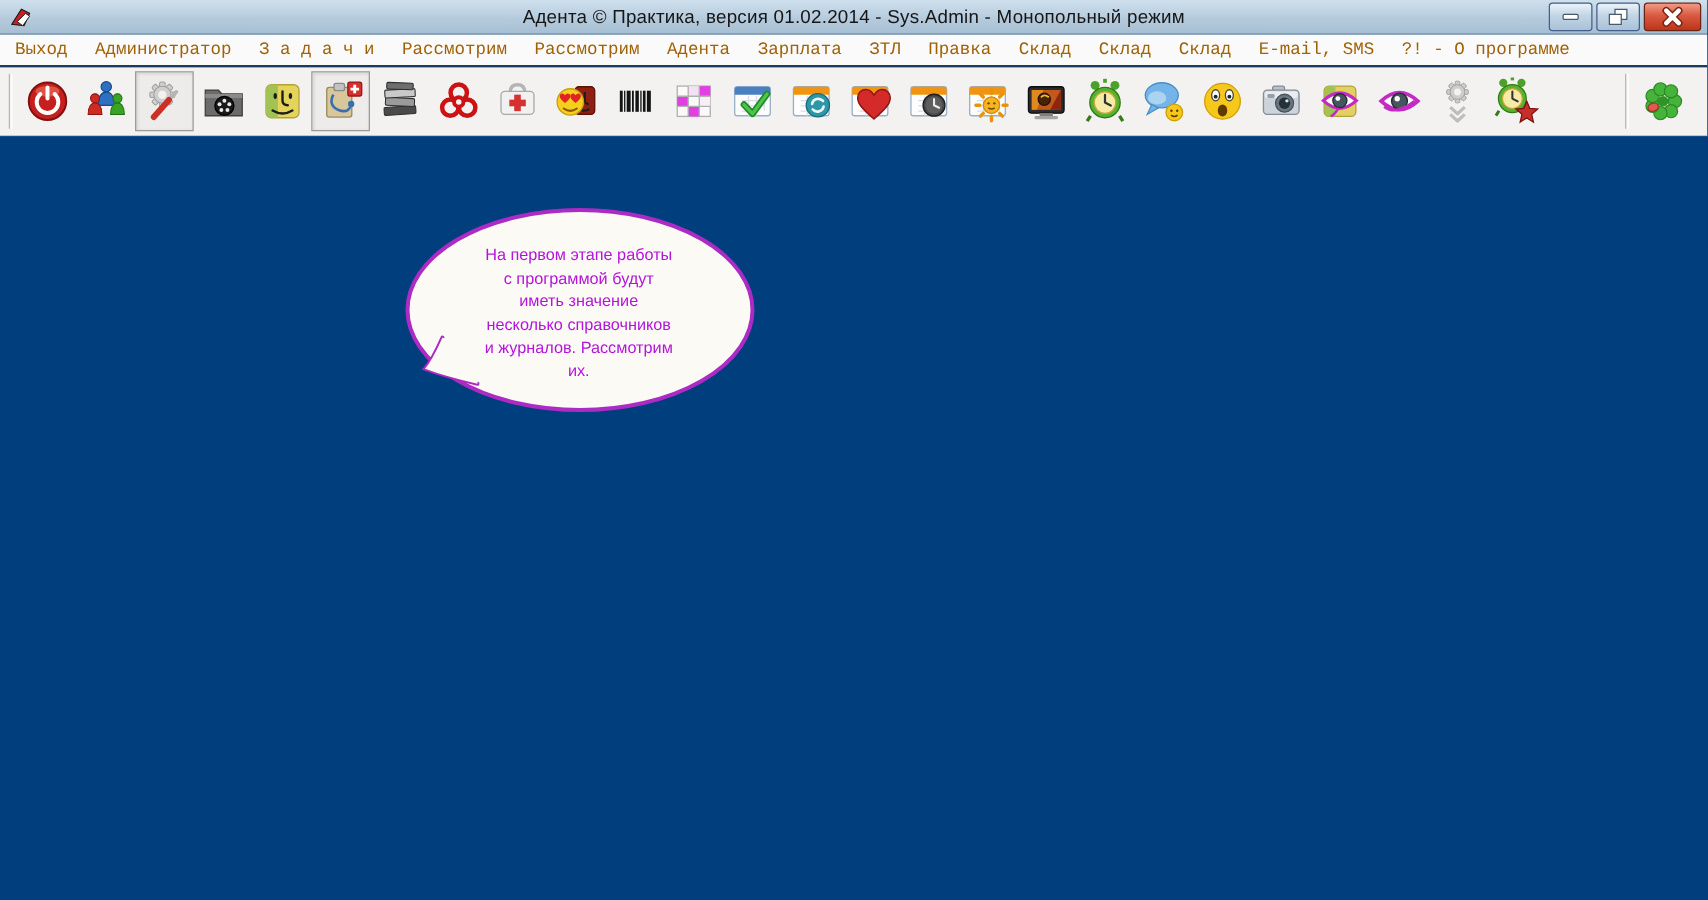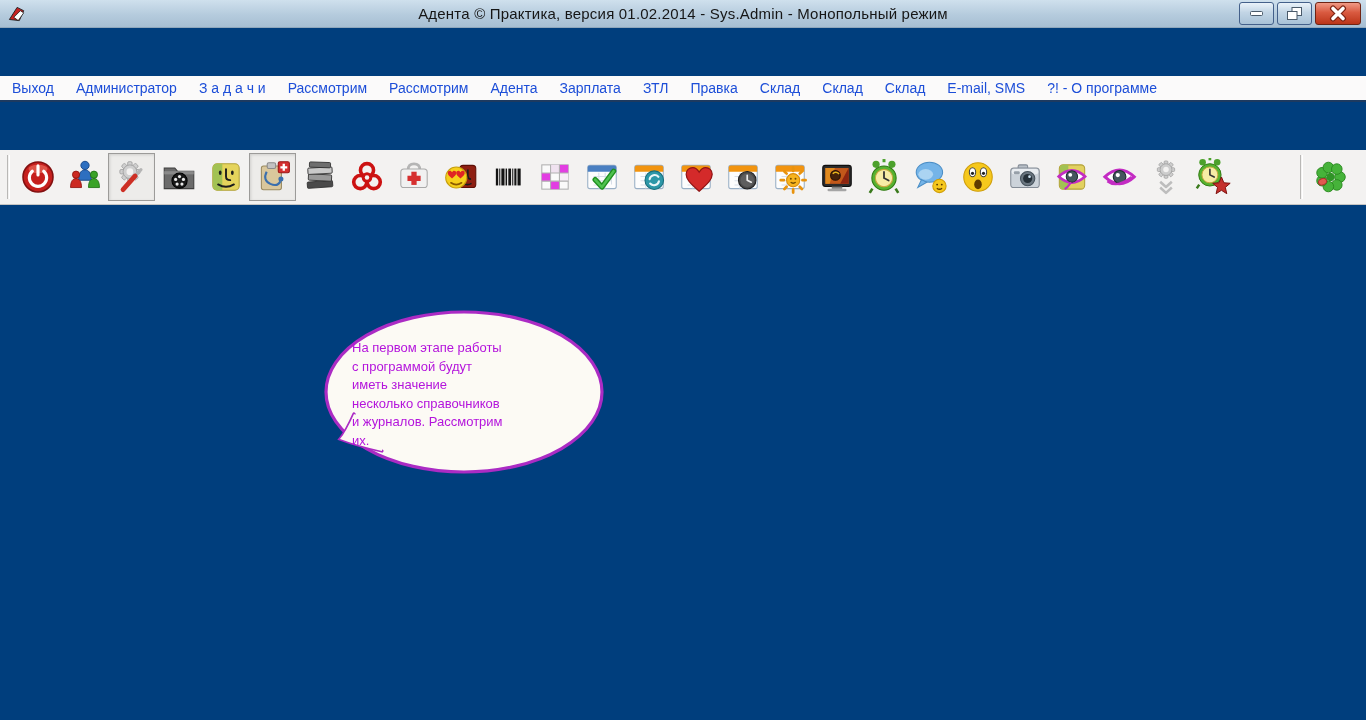--- a/index.html
+++ b/index.html
@@ -1,58 +1,58 @@
 <!DOCTYPE html>
 <html><head>
 <meta charset="utf-8">
 <style>
   * { margin:0; padding:0; box-sizing:border-box; }
   html,body { width:1366px; height:720px; overflow:hidden;
     font-family:"Liberation Sans", sans-serif; background:#003E7D; }
 
-  .window { width:1366px; height:720px; display:flex; flex-direction:column;gap:48px; }
+  .window { width:1366px; height:720px; display:flex; flex-direction:column; }
 
   
   .titlebar { height:28px; flex:0 0 28px; position:relative;
     background:linear-gradient(#cfe0ed, #b5cbdd 55%, #a7bfd3);
     border-bottom:1px solid #8fa7bc; display:flex; align-items:center; }
   .app-icon { width:22px; height:22px; margin-left:5px; }
   .title-text { position:absolute; left:0; right:0; text-align:center;
     font-size:15px; color:#161616; letter-spacing:.2px; }
   .win-controls { position:absolute; right:5px; top:2px; display:flex; gap:3px; }
   .wbtn { height:23px; border:1px solid #44608a; border-radius:3px;
     background:linear-gradient(#eaf2f9, #c2d5e5 45%, #a9c2d7);
     display:flex; align-items:center; justify-content:center; cursor:default; }
   .wbtn.min, .wbtn.max { width:35px; }
   .wbtn.close { width:46px;
     background:linear-gradient(#f09a86, #d95a40 45%, #bb3519); border-color:#6e2414; }
 
   
   .menubar { height:26px; flex:0 0 26px; background:#fbfafa;
     border-bottom:2px solid #1d3a60; display:flex; align-items:center; padding-left:1px; }
-  .menu-item { font-size:14px; color:#1d4ed8; padding:3px 11px; white-space:pre; cursor:default; }
+  .menu-item { font-size:14px; color:#a16207; padding:3px 11px; white-space:pre; cursor:default;font-family:Liberation Mono, monospace; }
 
   
   .toolbar { height:55px; flex:0 0 55px; background:#f3f2f1;
     border-bottom:1px solid #c6c5c3; display:flex; align-items:center; }
   .grip { width:3px; height:44px; border-left:1px solid #b9b8b6;
     border-right:1px solid #ffffff; margin:0 4px 0 7px; }
   .tb { width:47px; height:48px; flex:0 0 47px; display:flex; align-items:center;
     justify-content:center; border:1px solid transparent; background:transparent; }
   .tb.checked { border:1px solid #9c9b99; background:#edecea;
     box-shadow:inset 1px 1px 3px rgba(0,0,0,.12); }
   .tb svg.ti { width:38px; height:38px; display:block; }
   .tb-right { margin-left:auto; display:flex; align-items:center; margin-right:12px; }
 
   
   .client { flex:1; position:relative; background:#003E7D; }
 
   .bubble-svg { position:absolute; left:320px; top:55px; width:292px; height:172px; }
   .bubble-text { position:absolute; left:352px; top:86px; width:222px;
-    font-size:13px; line-height:18.5px; color:#b414dc;
+    text-align:center; font-size:13px; line-height:18.5px; color:#b414dc;
     white-space:pre-line; }
 </style>
 </head>
 <body>
 
 <svg width="0" height="0" style="position:absolute" aria-hidden="true">
   <defs>
     <g id="p-gear">
         <rect x="-2.2" y="-10" width="4.4" height="20" rx="1.2"></rect>
         <rect x="-10" y="-2.2" width="20" height="4.4" ry="1.2"></rect>

